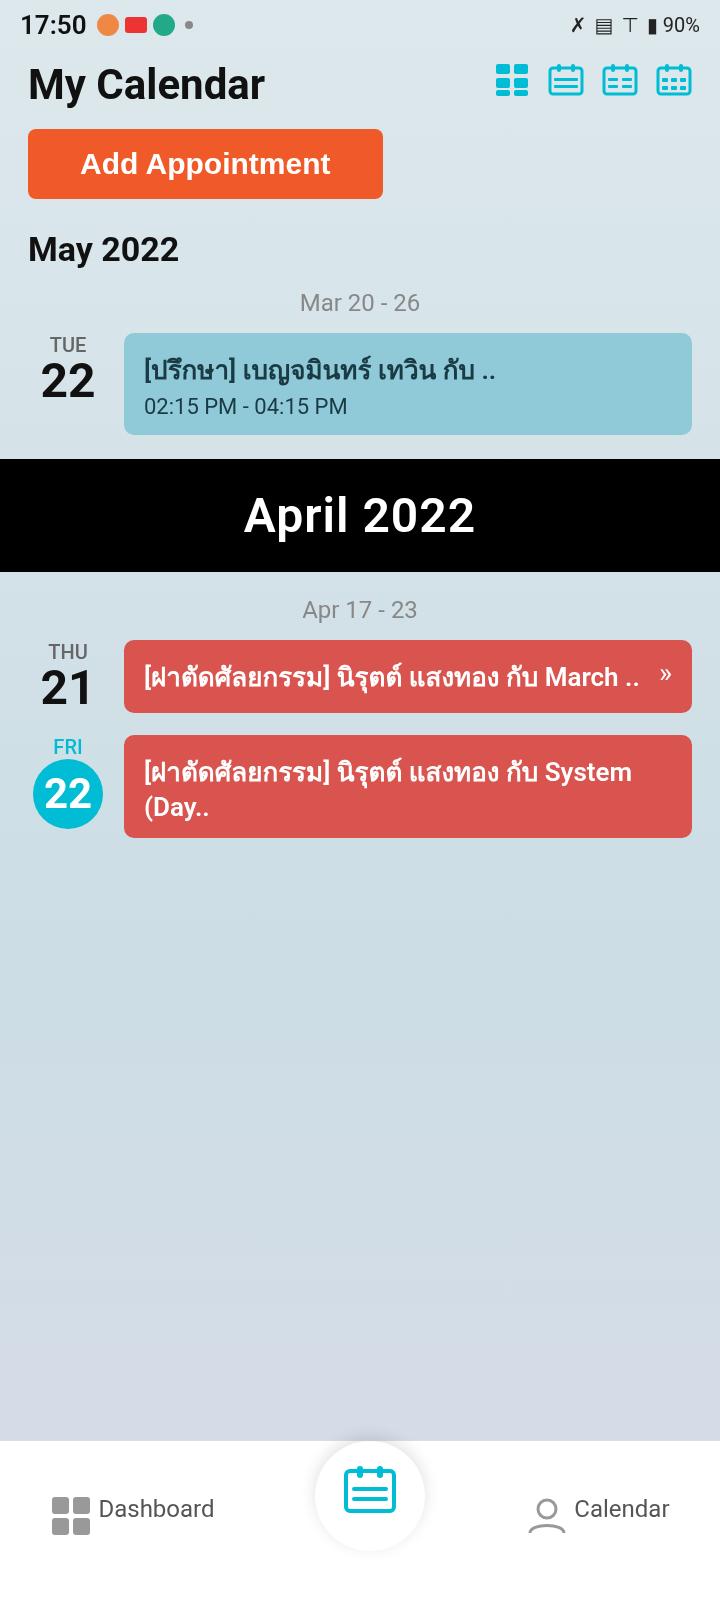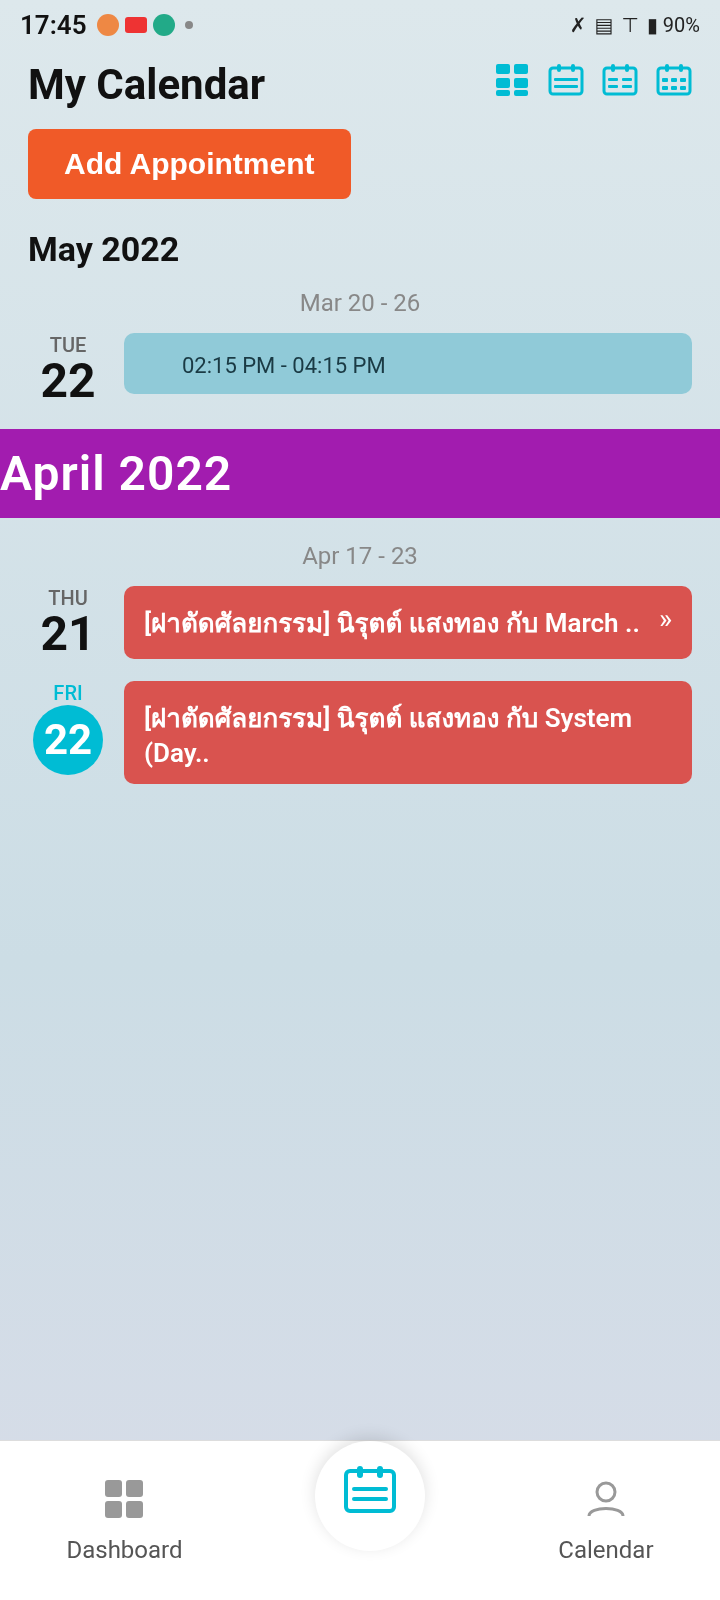--- a/index.html
+++ b/index.html
@@ -67,21 +67,21 @@
       cursor: pointer;
     }
 
     
     .add-btn {
       margin: 10px 36px 20px 28px;
       background: #f05a28;
       color: white;
       border: none;
       border-radius: 8px;
-      padding: 18px 36px;
+      padding: 18px 52px;
       font-size: 30px;
       font-weight: 600;
       cursor: pointer;
       display: inline-block;
     }
 
     
     .section-title {
       font-size: 34px;
       font-weight: 700;
@@ -156,34 +156,33 @@
       font-weight: 600;
       color: #fff;
     }
     .appt-card.blue .appt-card-title {
       color: #1a3a44;
     }
     .appt-card-time {
       font-size: 22px;
       color: #1a3a44;
       margin-top: 4px;
-      margin-left: 38px;
     }
     .appt-card-arrow {
       float: right;
       font-size: 28px;
       color: white;
     }
 
     
     .month-banner {
-      background: #a21caf;
+      background: #000000;
       margin: 18px 0;
-      padding: 16px 0;
-      text-align: left;
+      padding: 28px 0;
+      text-align: center;
     }
     .month-banner-text {
       font-size: 48px;
       font-weight: 600;
       color: white;
       letter-spacing: 1px;
     }
 
     
     .bottom-nav {
@@ -194,22 +193,22 @@
       height: 160px;
       background: white;
       display: flex;
       align-items: center;
       justify-content: space-around;
       border-top: 1px solid #ddd;
       z-index: 100;
     }
     .nav-item {
       display: flex;
-      flex-direction: column;
-      align-items: center;
+      flex-direction: row;
+      align-items: flex-start;
       gap: 6px;
       cursor: pointer;
     }
     .nav-icon {
       font-size: 42px;
       color: #999;
     }
     .nav-label {
       font-size: 24px;
       color: #555;
@@ -238,21 +237,21 @@
 
     .main-content {
       padding-bottom: 180px;
     }
   </style>
 </head>
 <body>
 
 <div class="status-bar">
   <div style="display:flex; align-items:center; gap:10px;">
-    <span class="status-time">17:45</span>
+    <span class="status-time">17:50</span>
     <div class="status-left-icons">
 
       <span style="font-size:18px; color:#e84; background:#e84; border-radius:50%; width:22px; height:22px; display:inline-block;"></span>
       <span style="font-size:18px; color:#f44; background:#e33; border-radius:3px; width:22px; height:16px; display:inline-block;"></span>
       <span style="font-size:18px; background:#2a8; border-radius:50%; width:22px; height:22px; display:inline-block;"></span>
       <span style="font-size:18px; background:#888; border-radius:50%; width:8px; height:8px; display:inline-block; margin-left:4px;"></span>
     </div>
   </div>
   <div class="status-icons">
     <span>✗</span>
@@ -321,20 +320,21 @@
   <div>
     <div class="section-title">May 2022</div>
     <div class="week-range">Mar 20 - 26</div>
 
     <div class="day-row">
       <div class="day-label">
         <div class="day-name">TUE</div>
         <div class="day-num">22</div>
       </div>
       <div class="appt-card blue">
+        <div class="appt-card-title">[ปรึกษา] เบญจมินทร์ เทวิน กับ ..</div>
         <div class="appt-card-time">02:15 PM - 04:15 PM</div>
       </div>
     </div>
   </div>
 
   
   <div class="month-banner">
     <span class="month-banner-text">April 2022</span>
   </div>
 

